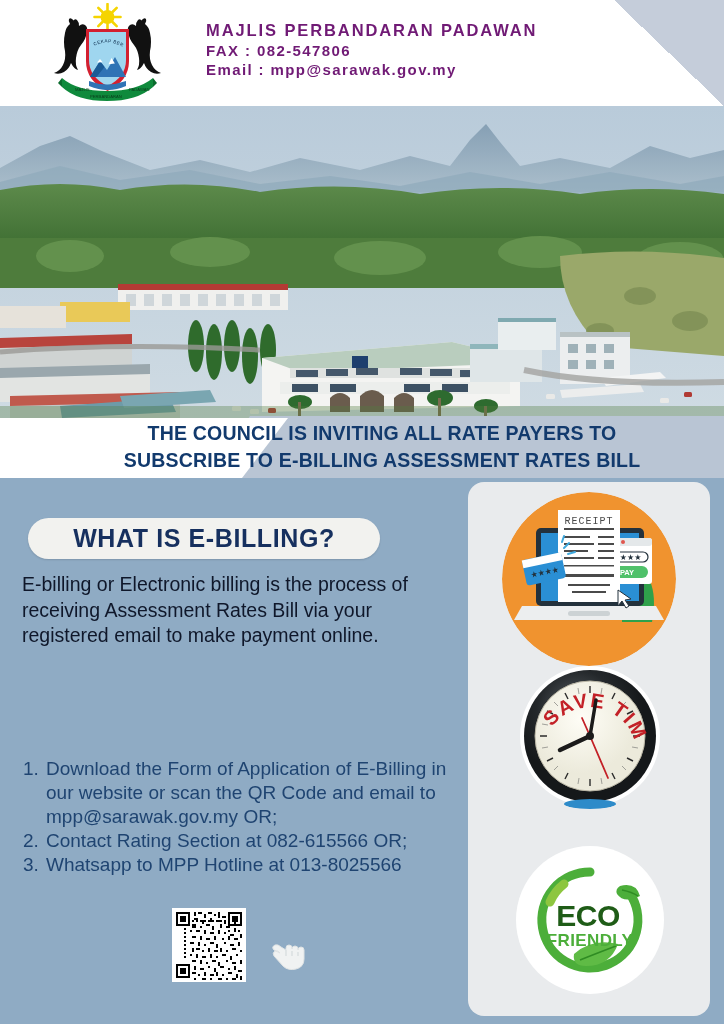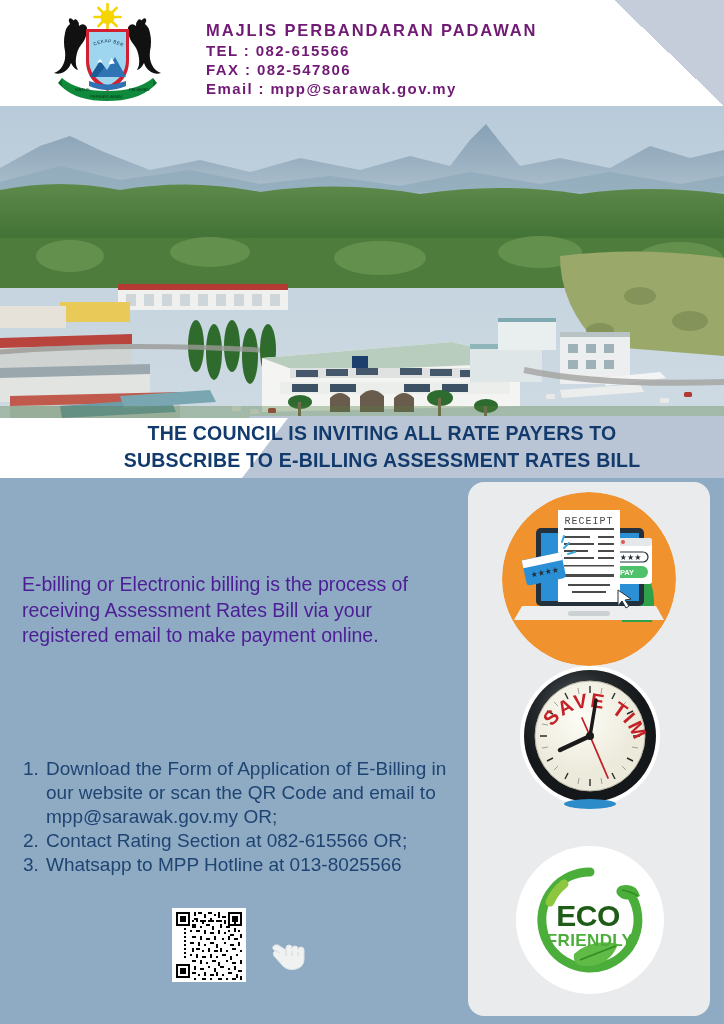--- a/index.html
+++ b/index.html
@@ -35,21 +35,21 @@
   
   .body-area{position:absolute;left:0;top:478px;width:724px;height:546px;background:#8fabc4;}
 
   .pill{position:absolute;background:#f2f2ef;border-radius:40px;
     display:flex;align-items:center;justify-content:center;
     color:#16305f;font-weight:bold;letter-spacing:0.6px;
     box-shadow:0 1px 2px rgba(0,0,0,.13);}
   .pill-1{left:28px;top:518px;width:352px;height:41px;font-size:25px;}
   .pill-2{left:45px;top:709px;width:318px;height:41px;font-size:25px;}
 
-  .para{position:absolute;left:22px;top:572px;width:420px;color:#4c1d95;
+  .para{position:absolute;left:22px;top:572px;width:420px;color:#0f172a;
     font-size:19.5px;line-height:1.32;}
   .steps{position:absolute;left:18px;top:757px;width:432px;color:#1f4471;
     font-size:19px;line-height:1.26;margin:0;padding:0 0 0 26px;}
   .steps li{margin:0 0 0 0;padding-left:2px;}
 
   .qr{position:absolute;left:172px;top:908px;width:74px;height:74px;background:#fff;padding:0;}
   .qr svg{display:block;}
   .hand{position:absolute;left:268px;top:930px;width:40px;height:42px;}
   .cta{position:absolute;left:73px;top:985px;width:305px;height:32px;background:#dff0c0;
     border-radius:20px;display:flex;align-items:center;justify-content:center;
@@ -117,21 +117,20 @@
           <path d="M123 75 l4 5 l-4 4 z" fill="#0a6b2d"></path>
           <text x="45" y="88" font-size="4.2" fill="#0a3d1c" font-family="Liberation Sans, sans-serif">MAJLIS</text>
           <text x="60" y="95" font-size="4.2" fill="#0a3d1c" font-family="Liberation Sans, sans-serif">PERBANDARAN</text>
           <text x="99" y="88" font-size="4.2" fill="#0a3d1c" font-family="Liberation Sans, sans-serif">PADAWAN</text>
         </g>
       </svg>
     </div>
 
     <div class="header-text">
       <div class="header-title">MAJLIS PERBANDARAN PADAWAN</div>
-      <div class="header-line">TEL : 082-615566</div>
       <div class="header-line">FAX : 082-547806</div>
       <div class="header-line">Email : mpp@sarawak.gov.my</div>
     </div>
   </div>
 
   <div class="photo">
     <svg width="724" height="312" viewBox="0 0 724 312" preserveAspectRatio="none">
       <defs>
         <linearGradient id="skyg" x1="0" y1="0" x2="0" y2="1">
           <stop offset="0" stop-color="#b9cbda"></stop>
@@ -291,20 +290,21 @@
 
   <div class="banner-diag"></div>
   <div class="banner"></div>
   <div class="banner-text">
     <div>THE COUNCIL IS INVITING ALL RATE PAYERS TO</div>
     <div>SUBSCRIBE TO E-BILLING ASSESSMENT RATES BILL</div>
   </div>
 
   <div class="body-area"></div>
 
+  <div class="pill pill-1">WHAT IS E-BILLING?</div>
   <div class="para">E-billing or Electronic billing is the process of receiving Assessment Rates Bill via your registered email to make payment online.</div>
 
   <ol class="steps">
     <li>Download the Form of Application of E-Billing in our website or scan the QR Code and email to mpp@sarawak.gov.my OR;</li>
     <li>Contact Rating Section at 082-615566 OR;</li>
     <li>Whatsapp to MPP Hotline at 013-8025566</li>
   </ol>
 
   <div class="qr">
     <svg width="74" height="74" viewBox="0 0 37 37" shape-rendering="crispEdges">

